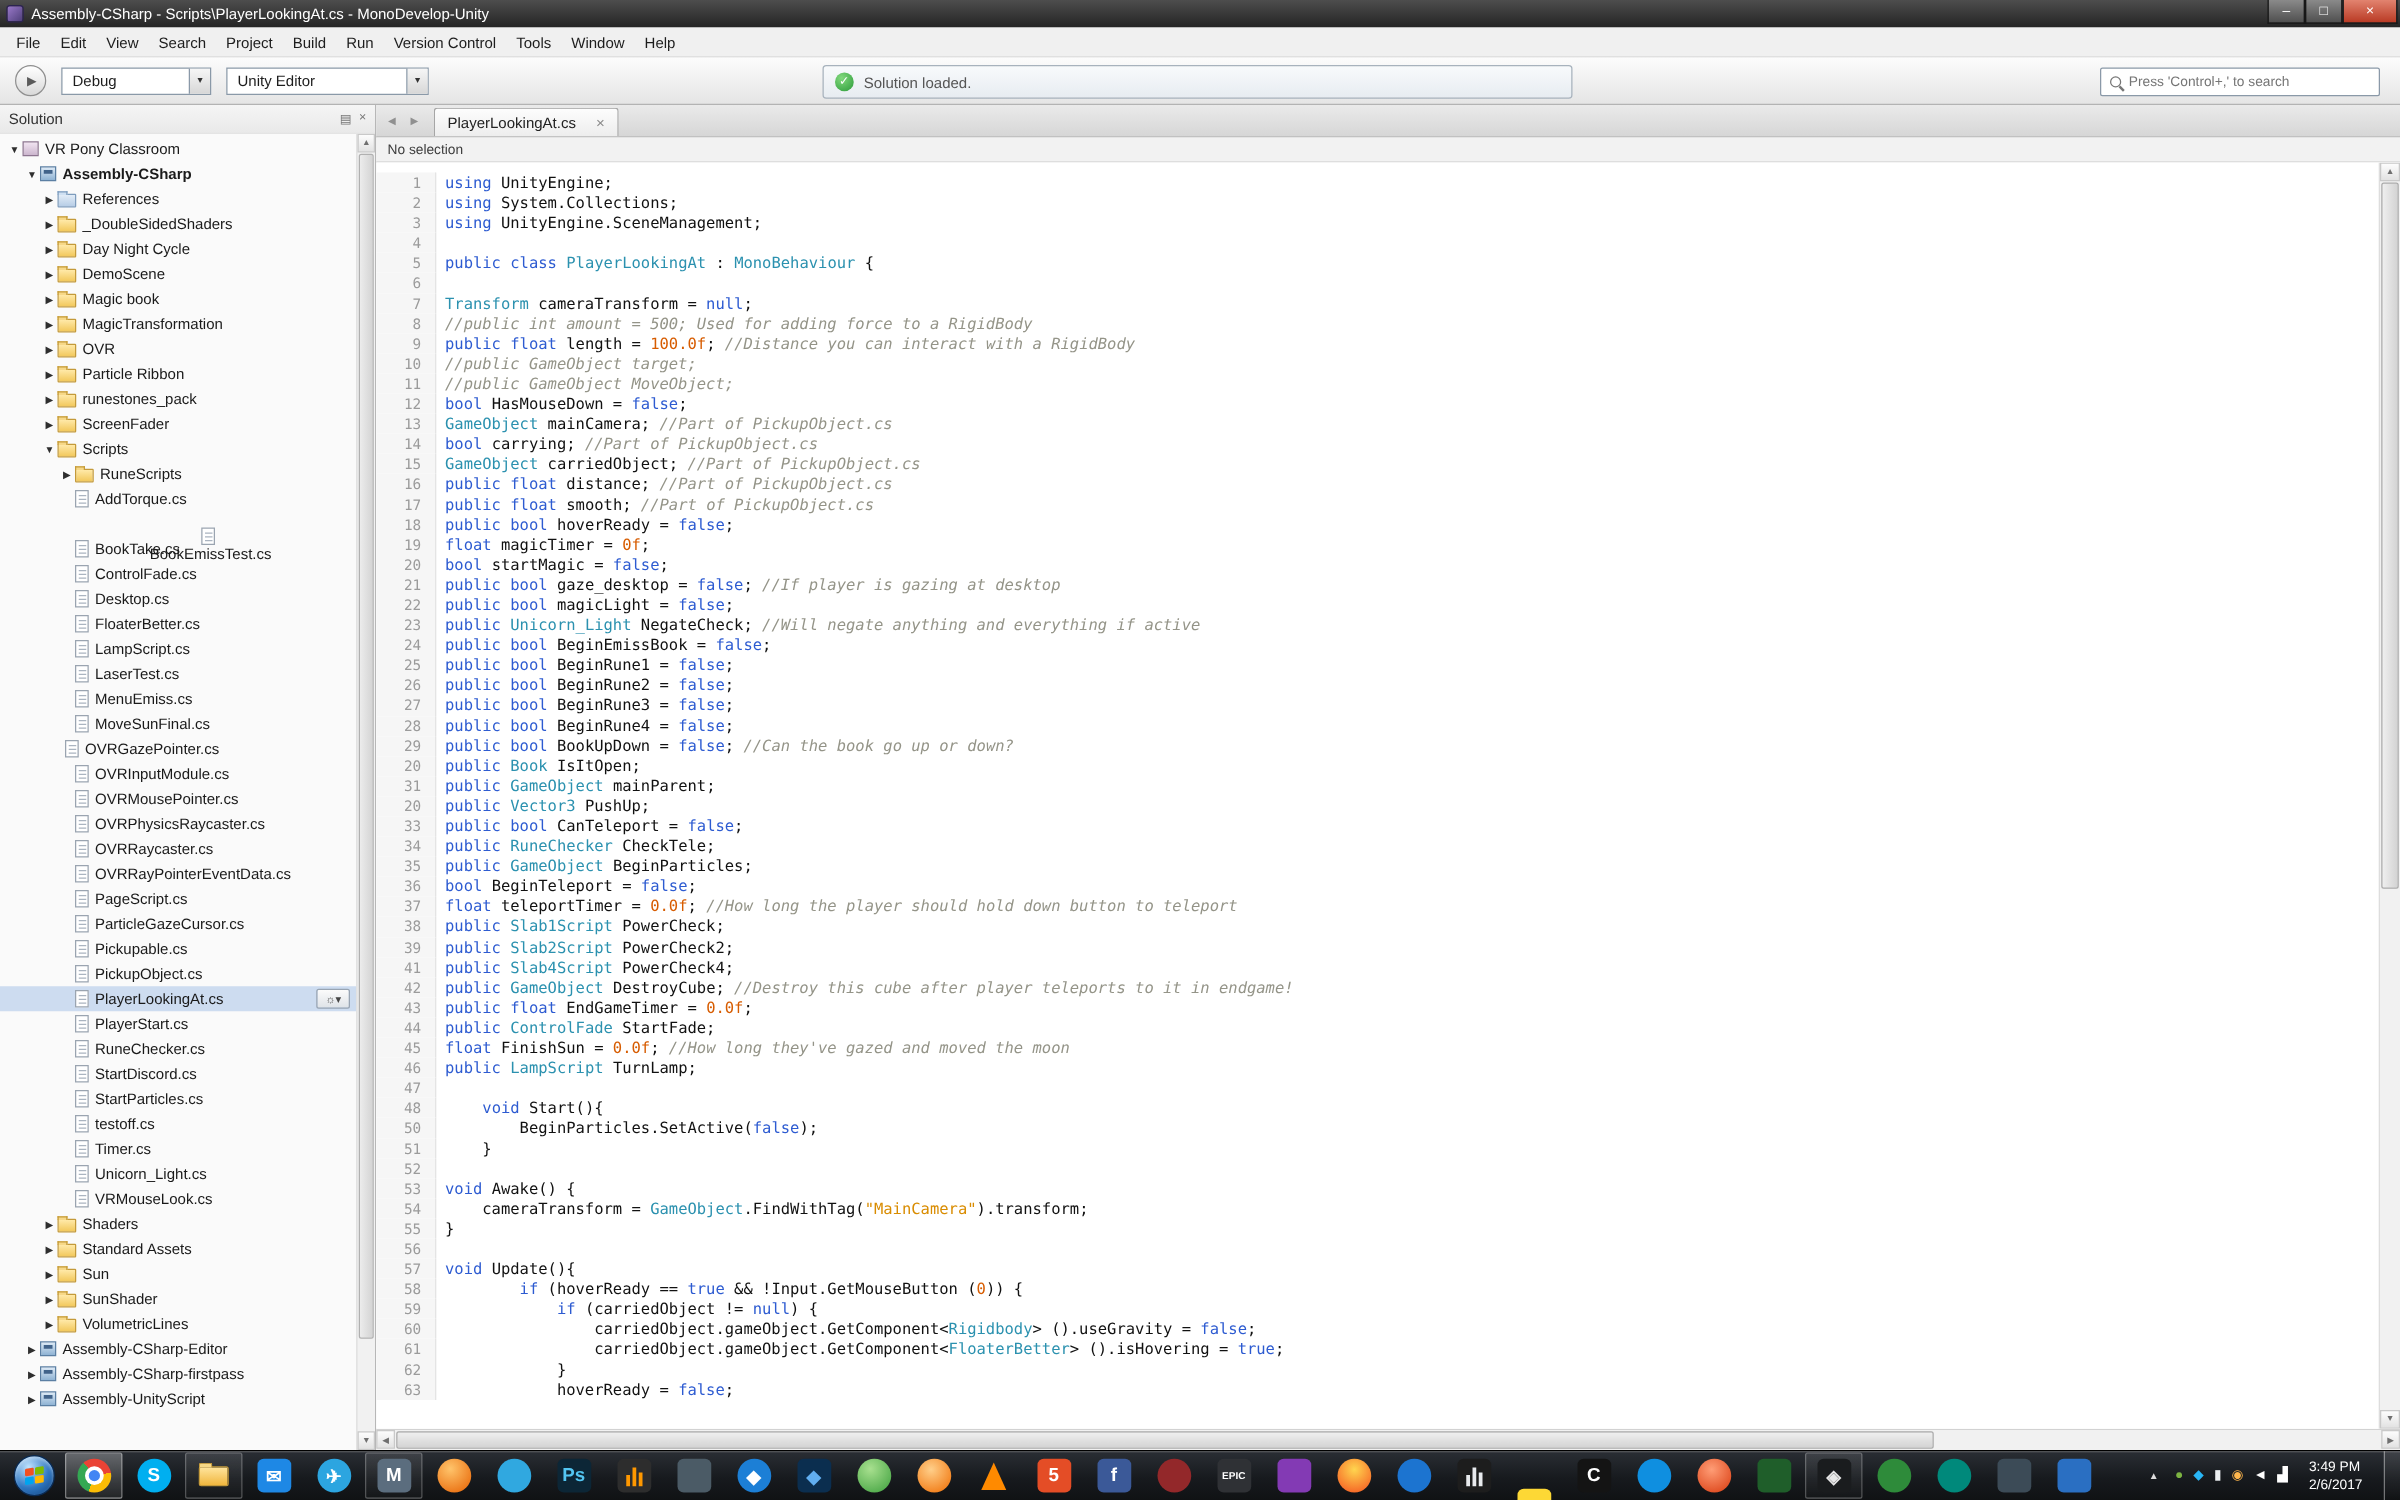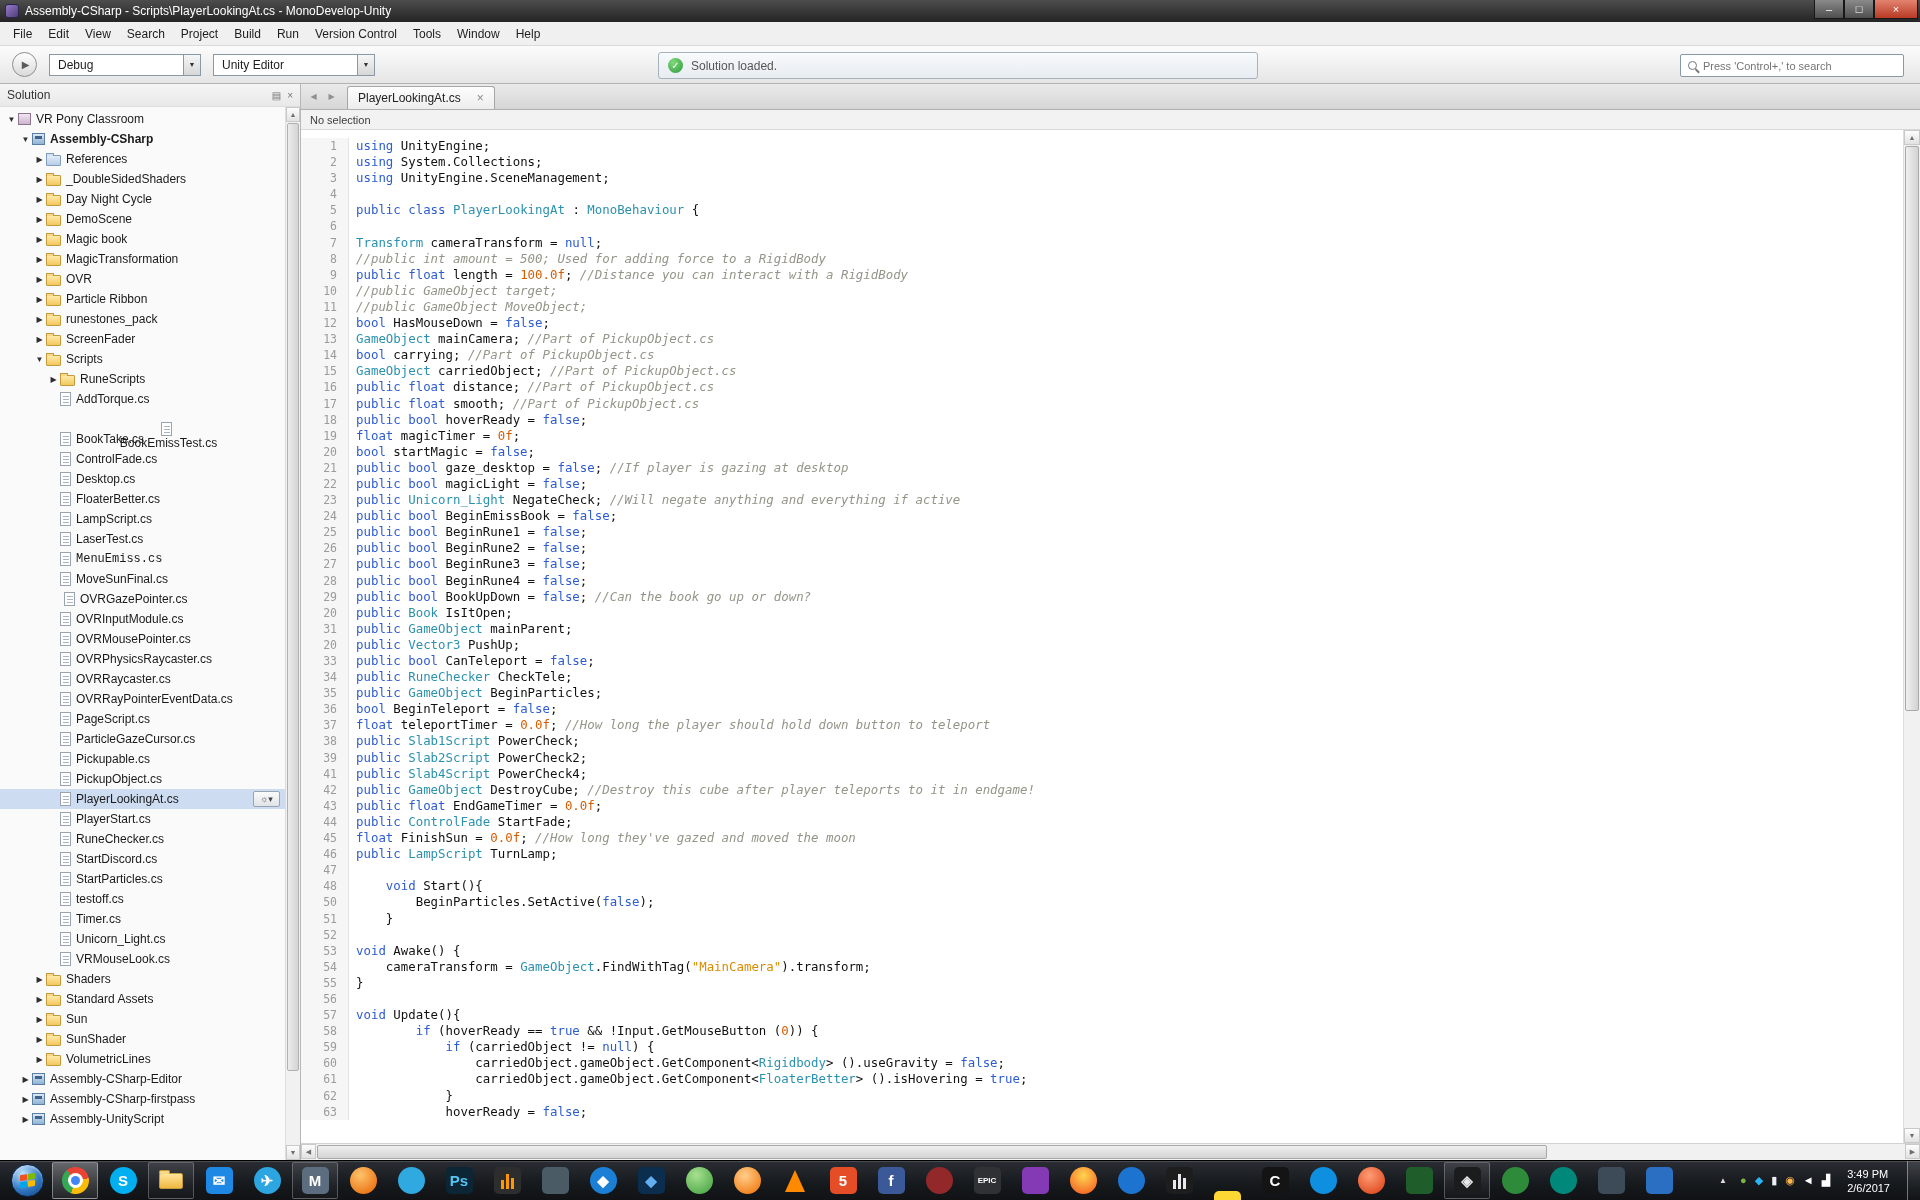--- a/index.html
+++ b/index.html
@@ -17,21 +17,21 @@
   
   .menubar{height:24px;background:#f0f0f0;border-bottom:1px solid #dadada;display:flex;align-items:center;font-size:12px;color:#1d1d1d;padding-left:5px}
   .menu-item{padding:4px 8px}
 
   
   .toolbar{position:relative;height:38px;background:linear-gradient(#fcfcfc,#e5e5e5);border-bottom:1px solid #b3b3b3;display:flex;align-items:center;padding-left:12px;gap:12px}
   .play-btn{width:25px;height:25px;border-radius:50%;border:1px solid #8f8f8f;background:linear-gradient(#ffffff,#d9d9d9);display:flex;align-items:center;justify-content:center;font-size:10px;color:#5a5a5a;padding-left:2px}
   .combo{height:22px;background:#fff;border:1px solid #8a99a8;display:flex;align-items:stretch;font-size:12px;color:#1d1d1d}
   .combo .cval{padding:3px 8px 0;flex:1;white-space:nowrap;overflow:hidden}
   .combo .cbtn{width:17px;border-left:1px solid #8a99a8;background:linear-gradient(#f6f6f6,#d7d7d7);display:flex;align-items:center;justify-content:center;font-size:7px;color:#333}
-  .combo.debug{width:152px}
+  .combo.debug{width:120px}
   .combo.target{width:162px}
   .status-pill{position:absolute;left:658px;top:6px;width:600px;height:27px;border:1px solid #a7b2bd;border-radius:3px;background:linear-gradient(#f8fafc,#e7ecf1);display:flex;align-items:center;padding:0 9px;gap:8px;font-size:12px;color:#555}
   .status-check{width:15px;height:15px;border-radius:50%;background:radial-gradient(circle at 35% 30%,#82d97e,#2a9a38);color:#fff;font-size:10px;line-height:10px;display:flex;align-items:center;justify-content:center;flex:0 0 auto}
   .searchbox{position:absolute;right:16px;top:8px;width:224px;height:23px;border:1px solid #8a99a8;border-radius:2px;background:#fff;display:flex;align-items:center;padding:0 7px;gap:6px}
   .searchbox input{border:none;outline:none;flex:1;font-size:11px;color:#333;font-family:"Liberation Sans",sans-serif;background:transparent}
   .mag{width:9px;height:9px;border:1.5px solid #767676;border-radius:50%;position:relative;flex:0 0 auto}
   .mag::after{content:"";position:absolute;width:5px;height:1.5px;background:#767676;transform:rotate(45deg);right:-4px;bottom:-2px}
 
   
   .main{display:flex;height:1076px;background:#fff}
@@ -276,31 +276,31 @@
             <div class="trow" style="padding-left: 47px;">
               <span class="arrow"></span>
               <span class="ticon i-file"></span>
               <span class="tlabel">LampScript.cs</span>
             </div>
             <div class="trow" style="padding-left: 47px;">
               <span class="arrow"></span>
               <span class="ticon i-file"></span>
               <span class="tlabel">LaserTest.cs</span>
             </div>
-            <div class="trow" style="padding-left: 47px; font-family: Liberation Mono, monospace;">
+            <div class="trow" style="padding-left: 47px;">
               <span class="arrow"></span>
               <span class="ticon i-file"></span>
               <span class="tlabel">MenuEmiss.cs</span>
             </div>
             <div class="trow" style="padding-left: 47px;">
               <span class="arrow"></span>
               <span class="ticon i-file"></span>
               <span class="tlabel">MoveSunFinal.cs</span>
             </div>
-            <div class="trow" style="padding-left: 51px;">
+            <div class="trow" style="padding-left: 39px;">
               <span class="arrow"></span>
               <span class="ticon i-file"></span>
               <span class="tlabel">OVRGazePointer.cs</span>
             </div>
             <div class="trow" style="padding-left: 47px;">
               <span class="arrow"></span>
               <span class="ticon i-file"></span>
               <span class="tlabel">OVRInputModule.cs</span>
             </div>
             <div class="trow" style="padding-left: 47px;">

